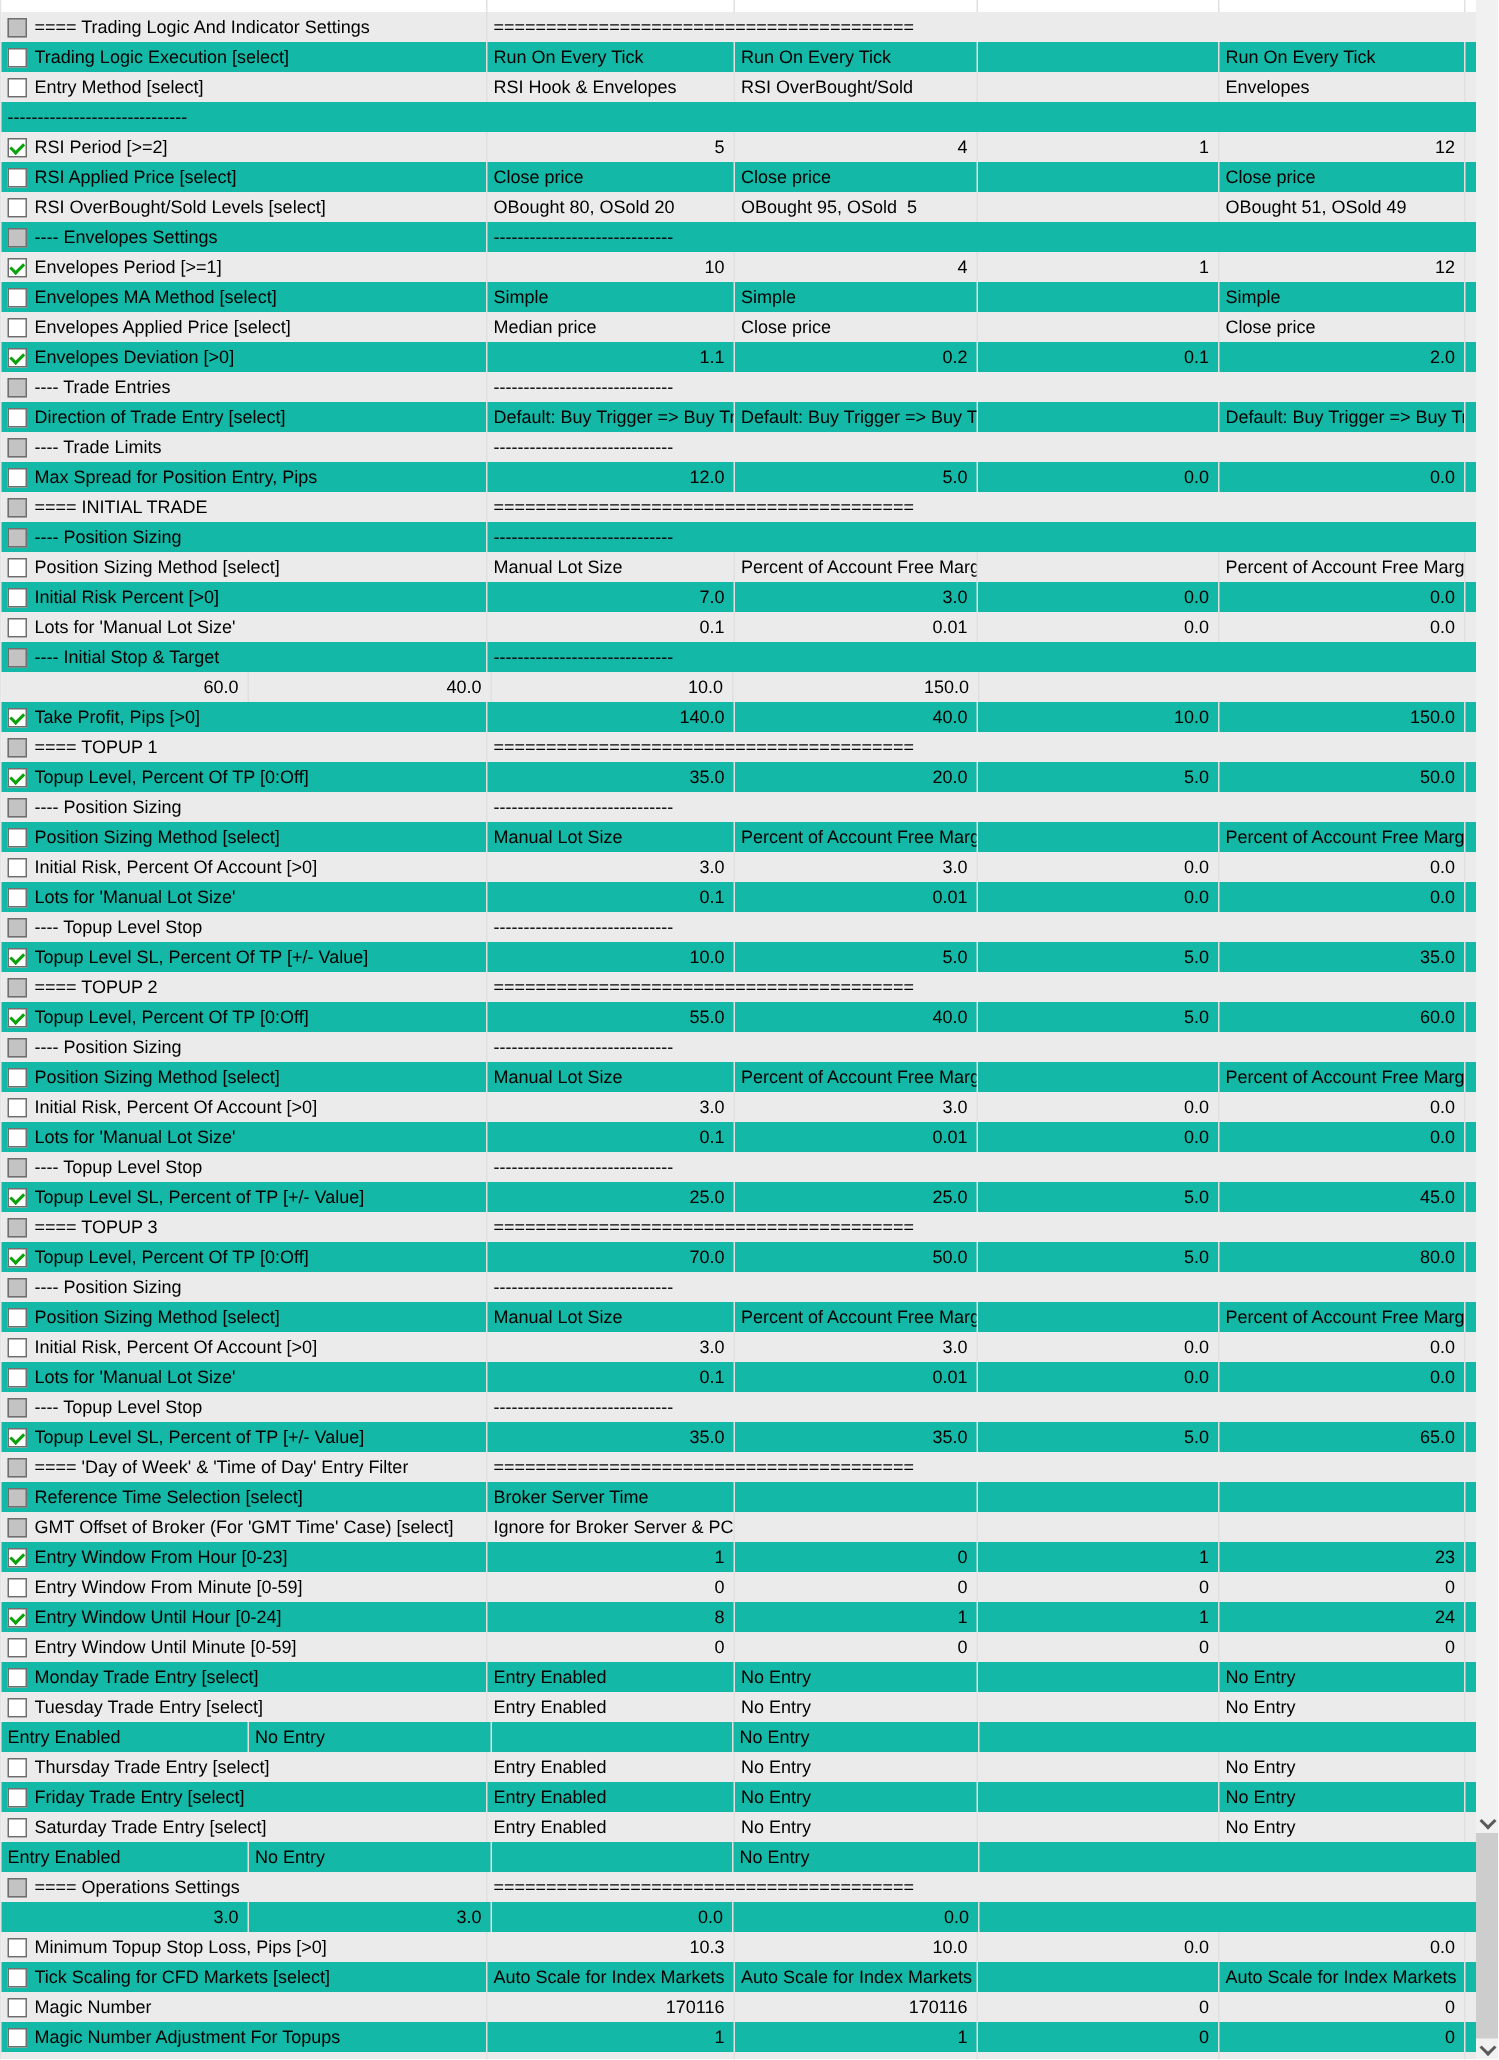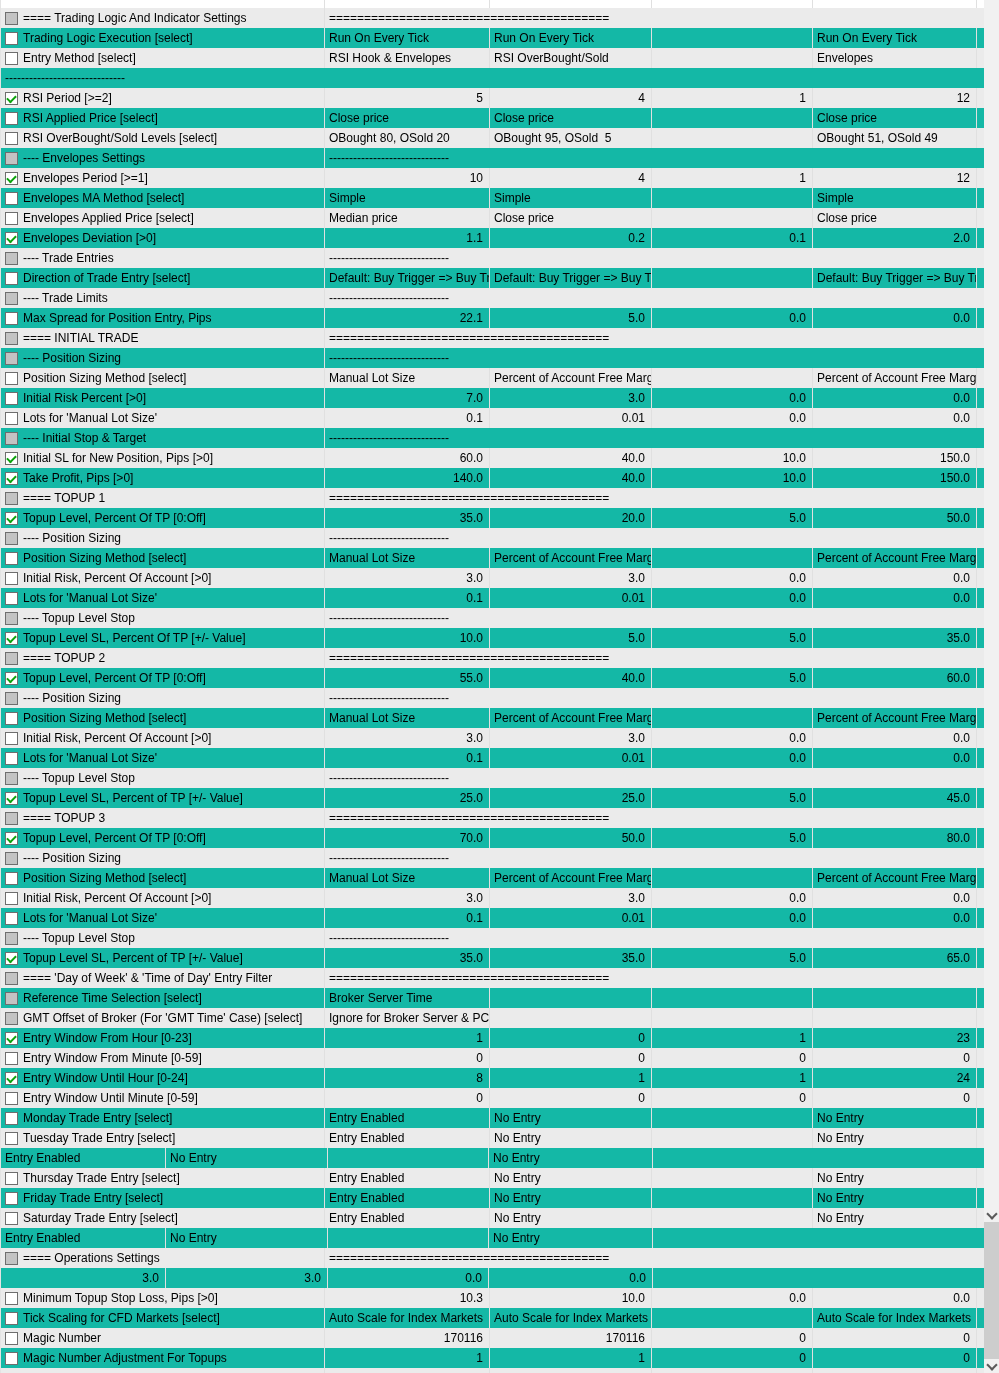--- a/index.html
+++ b/index.html
@@ -223,21 +223,21 @@
       
       
       
       <div class="cell c-fill">------------------------------</div>
     </div>
       <div class="row even">
       <div class="cell c-name">
         <span class="cb unchecked"></span>
         <span class="pname">Max Spread for Position Entry, Pips</span>
       </div>
-      <div class="cell c-val num">22.1</div>
+      <div class="cell c-val num">12.0</div>
       <div class="cell c-start num">5.0</div>
       <div class="cell c-step num">0.0</div>
       <div class="cell c-stop num">0.0</div>
       <div class="cell c-sliver"></div>
       
     </div>
       <div class="row odd">
       <div class="cell c-name">
         <span class="cb disabled"></span>
         <span class="pname">==== INITIAL TRADE</span>
@@ -303,24 +303,20 @@
         <span class="pname">---- Initial Stop &amp; Target</span>
       </div>
       
       
       
       
       
       <div class="cell c-fill">------------------------------</div>
     </div>
       <div class="row odd">
-      <div class="cell c-name">
-        <span class="cb checked"></span>
-        <span class="pname">Initial SL for New Position, Pips [&gt;0]</span>
-      </div>
       <div class="cell c-val num">60.0</div>
       <div class="cell c-start num">40.0</div>
       <div class="cell c-step num">10.0</div>
       <div class="cell c-stop num">150.0</div>
       <div class="cell c-sliver"></div>
       
     </div>
       <div class="row even">
       <div class="cell c-name">
         <span class="cb checked"></span>

